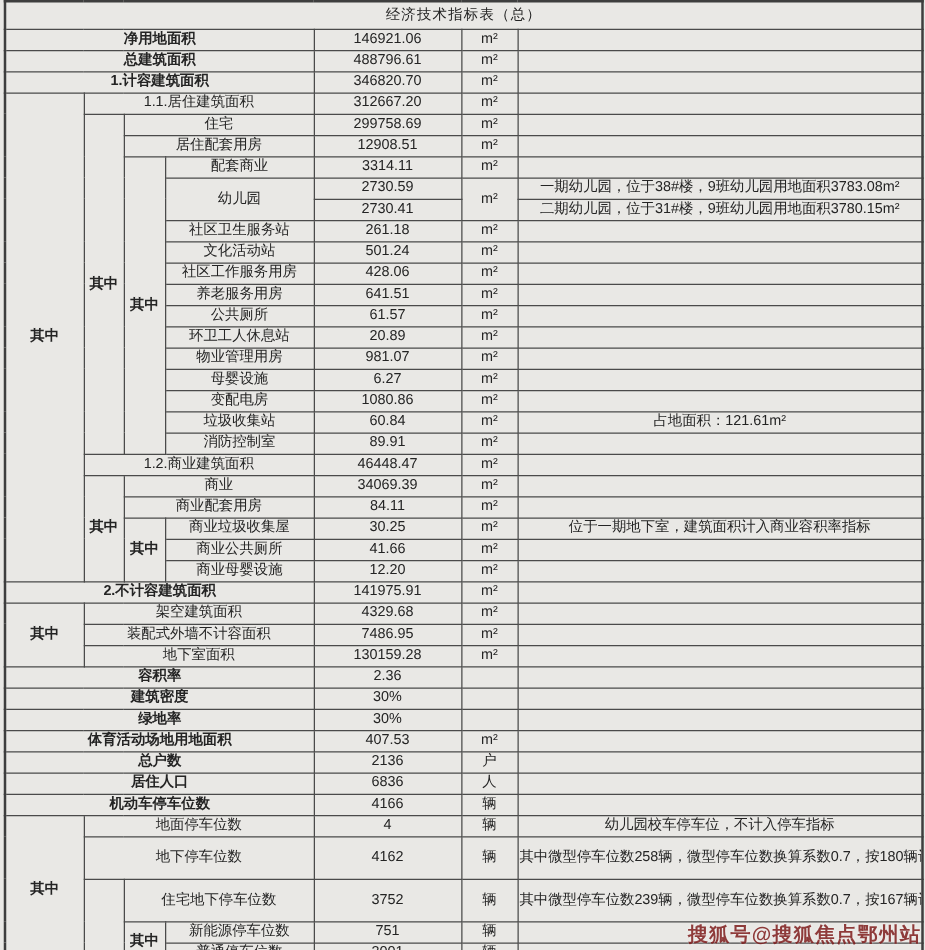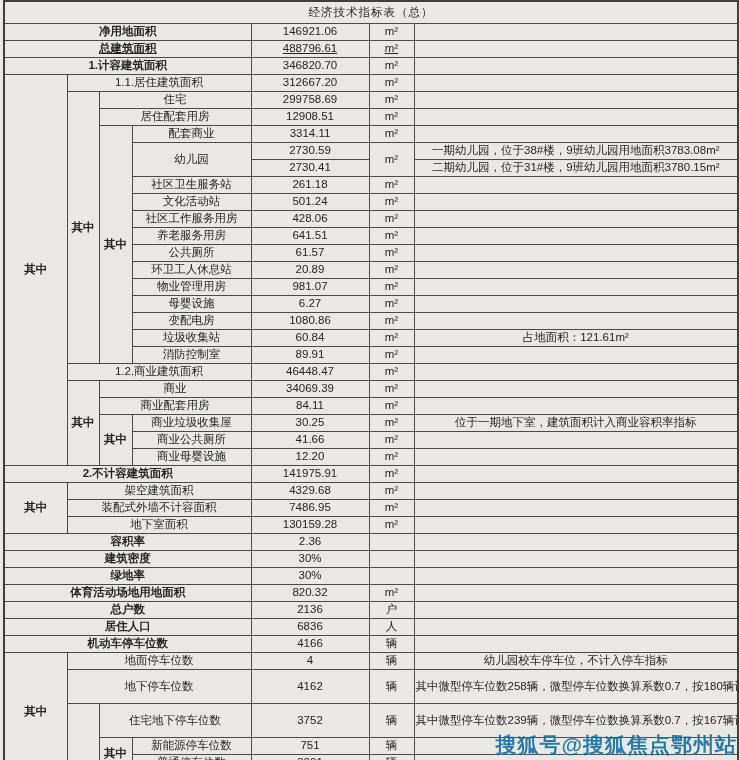--- a/index.html
+++ b/index.html
@@ -53,24 +53,24 @@
     padding: 0 4px;
     font-size: 11px;
     line-height: 15px;
     white-space: normal;
     word-break: break-all;
   }
   .watermark {
     position: absolute;
     right: 3px;
     bottom: 1px;
-    font-size: 21px;
+    font-size: 16px;
     font-weight: bold;
     letter-spacing: 1px;
-    color: #0369a1;
+    color: #7f1d1d;
     opacity: 0.85;
     text-shadow: 0 0 2px rgba(255,255,255,0.6);
     pointer-events: none;
     white-space: nowrap;
   }
 </style>
 </head>
 <body>
 
 <div class="sheet">
@@ -87,21 +87,21 @@
     <tbody>
       <tr style="height:22px">
         <td colspan="7" class="title">经济技术指标表（总）</td>
       </tr>
     <tr style="height: 17px; margin-top: 12px;">
           <td colspan="4" class="lb">净用地面积</td>
           <td class="v">146921.06</td>
           <td class="u">m²</td>
           <td class="rm"></td>
         </tr>
-        <tr style="height: 17px; text-decoration: underline;">
+        <tr style="height: 17px;">
           <td colspan="4" class="lb">总建筑面积</td>
           <td class="v">488796.61</td>
           <td class="u">m²</td>
           <td class="rm"></td>
         </tr>
         <tr style="height: 17px;">
           <td colspan="4" class="lb">1.计容建筑面积</td>
           <td class="v">346820.70</td>
           <td class="u">m²</td>
           <td class="rm"></td>
@@ -285,21 +285,21 @@
           <td class="rm"></td>
         </tr>
         <tr style="height: 17px;">
           <td colspan="4" class="lb">绿地率</td>
           <td class="v">30%</td>
           <td class="u"></td>
           <td class="rm"></td>
         </tr>
         <tr style="height: 17px;">
           <td colspan="4" class="lb">体育活动场地用地面积</td>
-          <td class="v">820.32</td>
+          <td class="v">407.53</td>
           <td class="u">m²</td>
           <td class="rm"></td>
         </tr>
         <tr style="height: 17px; padding-left: 20px;">
           <td colspan="4" class="lb">总户数</td>
           <td class="v">2136</td>
           <td class="u">户</td>
           <td class="rm"></td>
         </tr>
         <tr style="height: 17px;">

